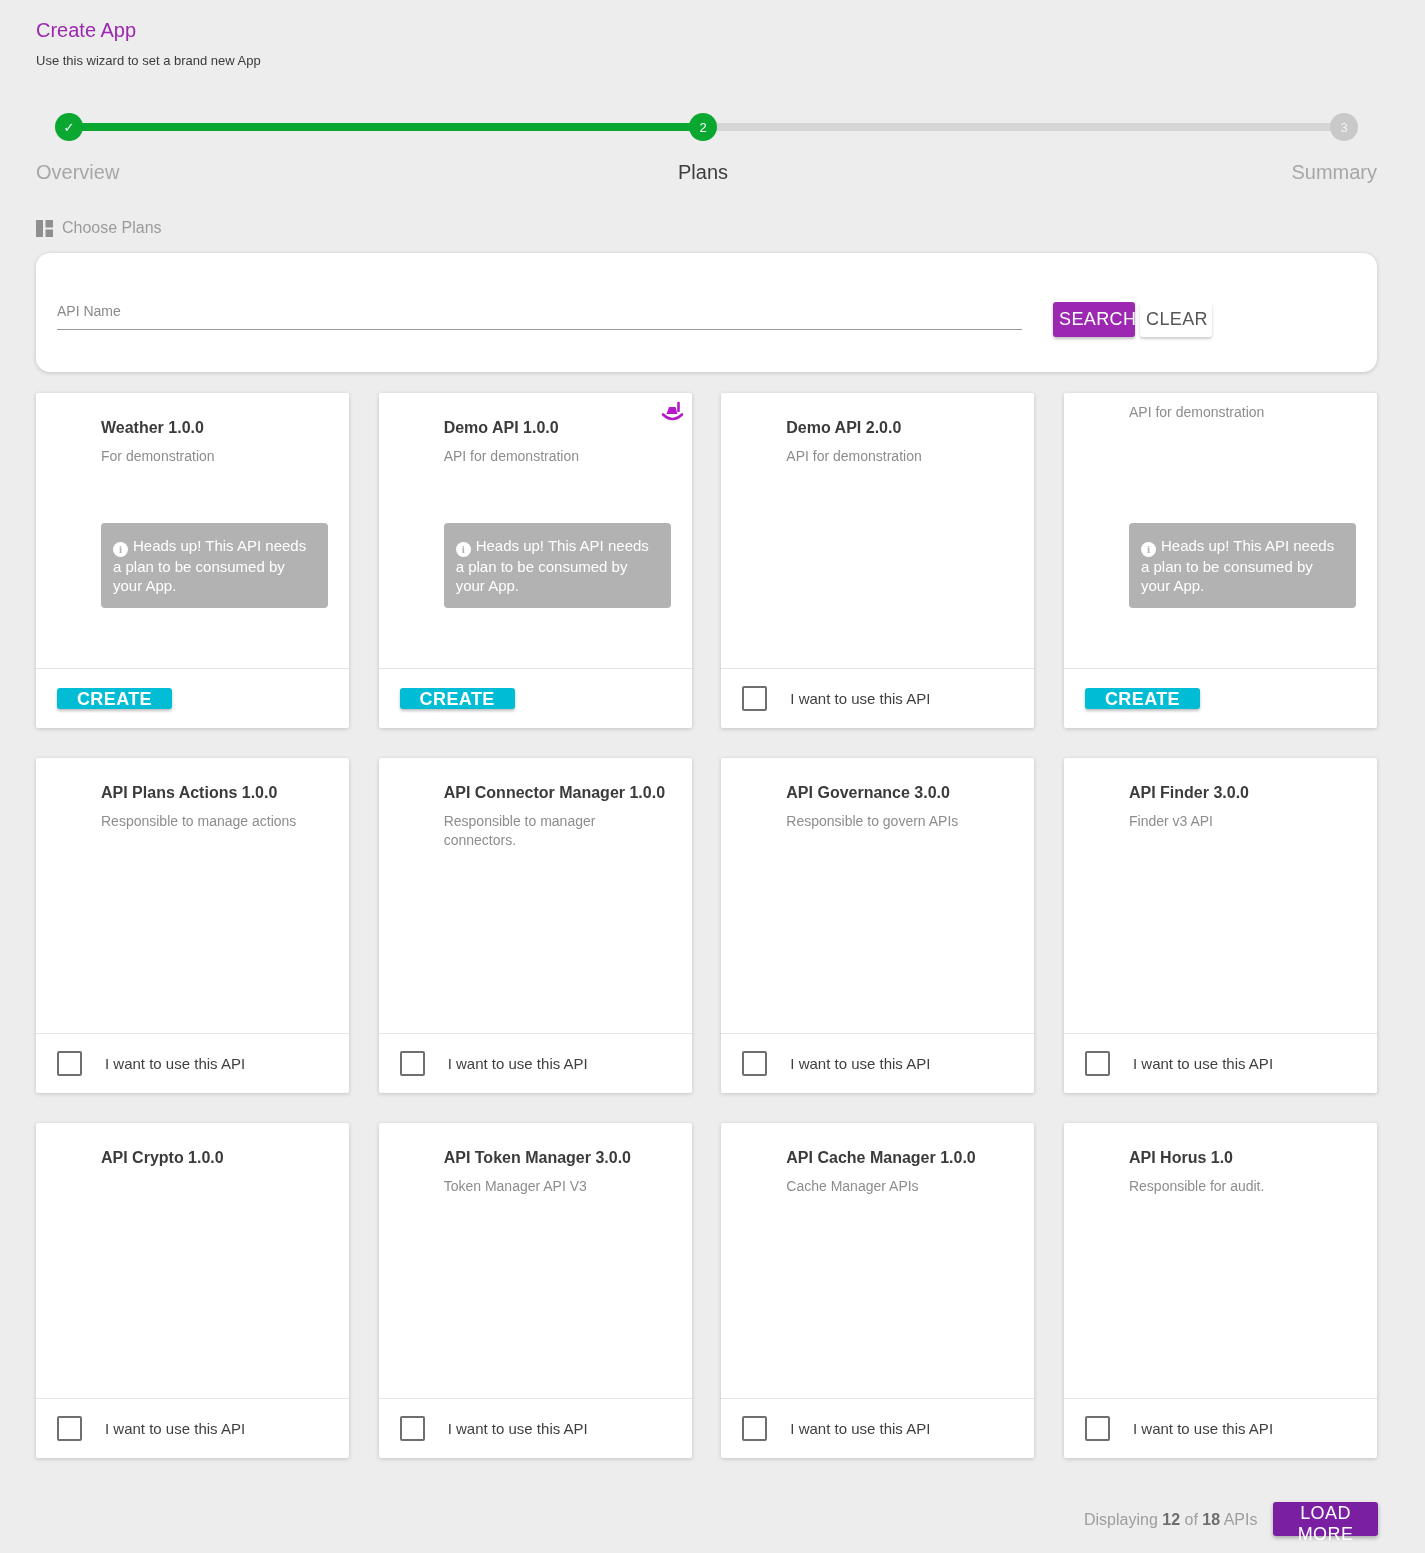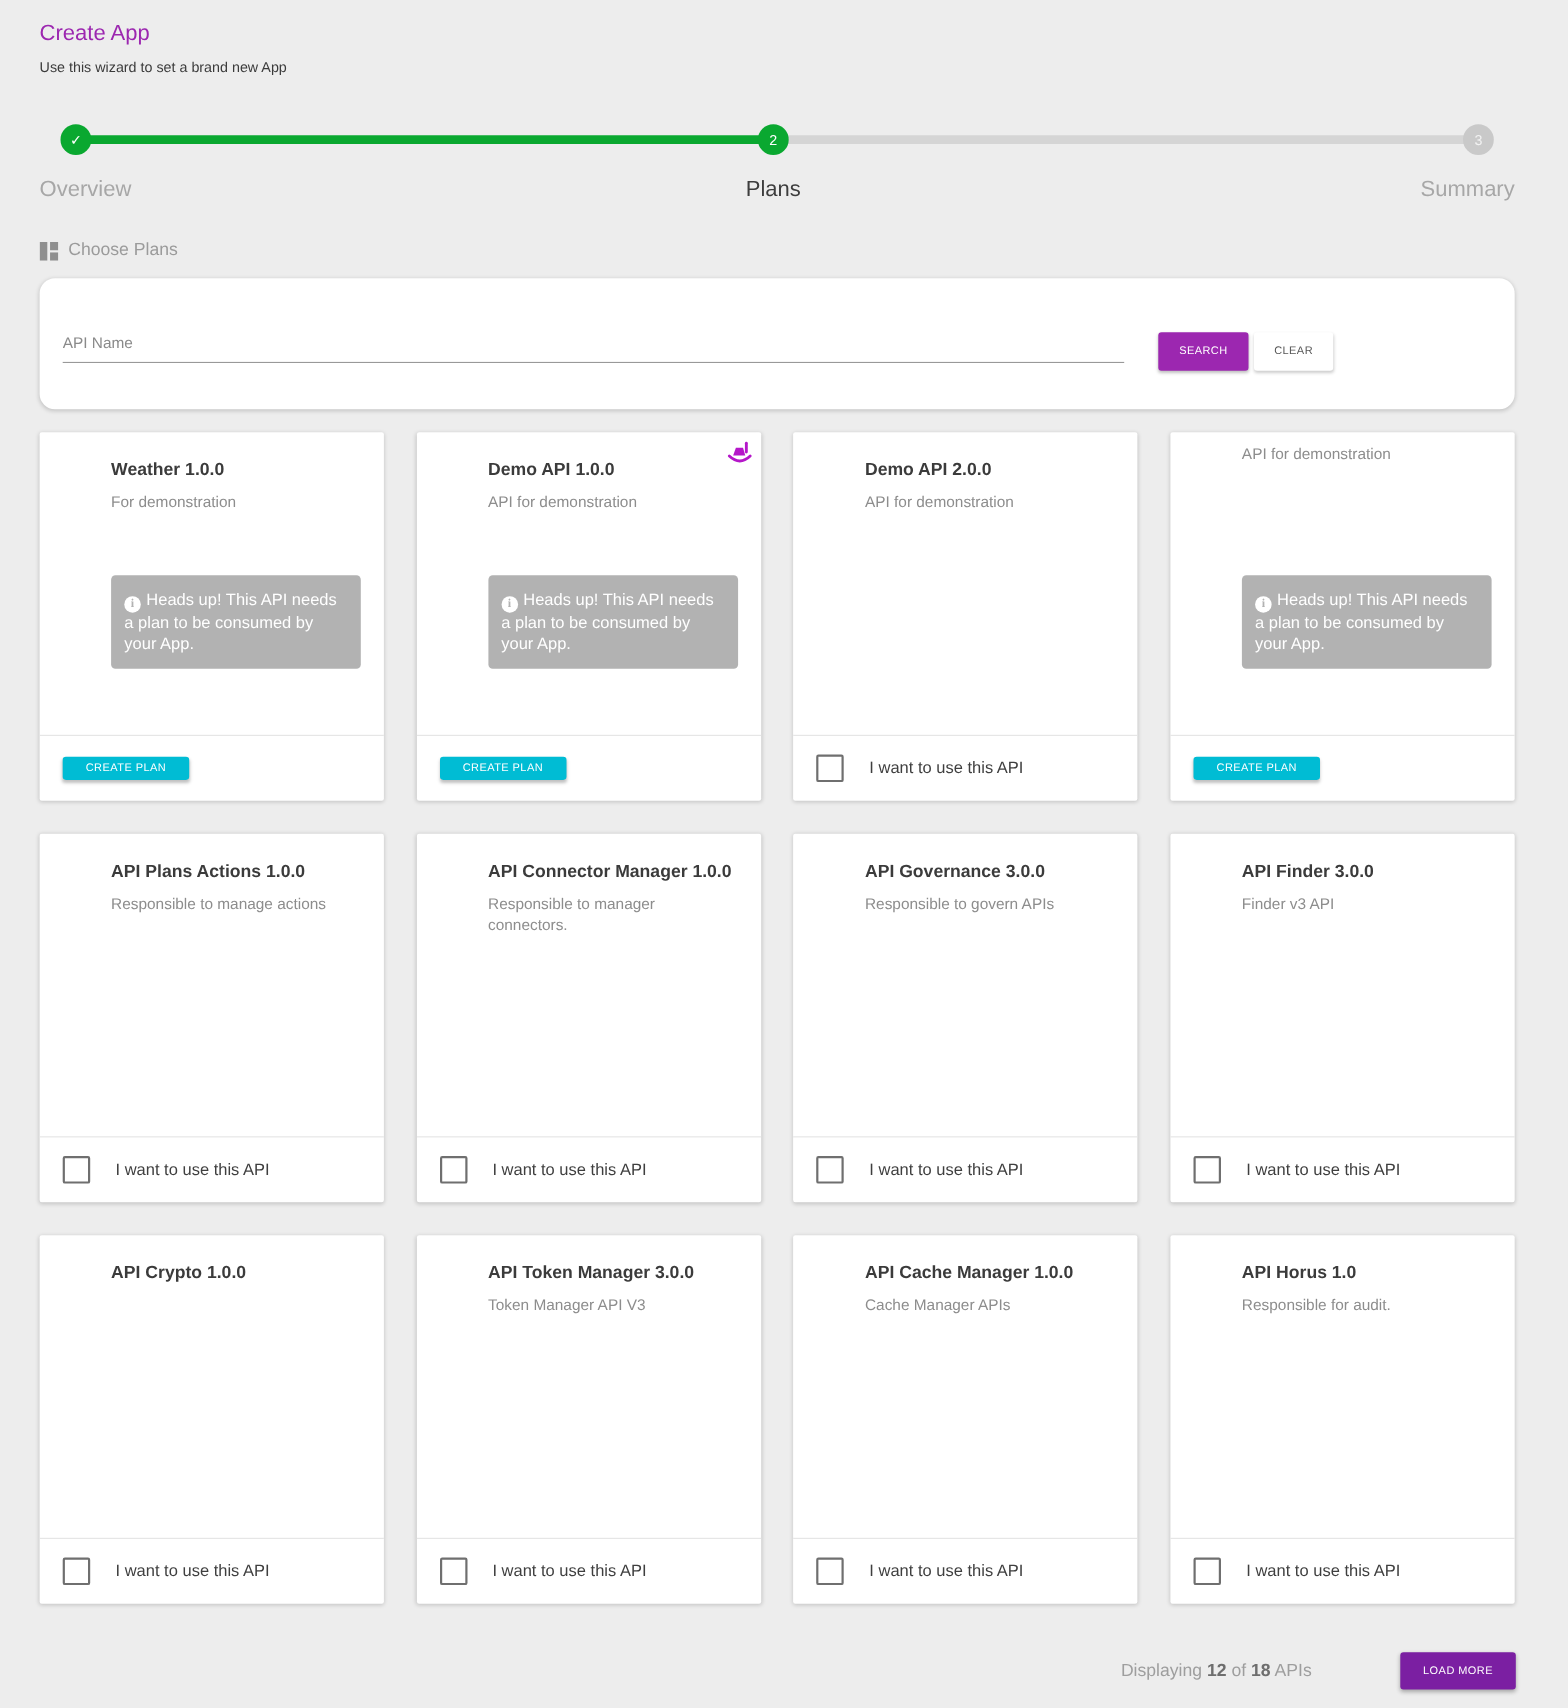--- a/index.html
+++ b/index.html
@@ -28,21 +28,21 @@
 
   .section-head{position:absolute;left:36px;top:219px;display:flex;align-items:center;gap:9px;
     color:#9b9b9b;font-size:16px;}
 
   
   .search-card{position:absolute;left:36px;top:253px;width:1341px;height:119px;background:#fff;
     border-radius:14px;box-shadow:0 1px 4px rgba(0,0,0,0.18);}
   .search-input{position:absolute;left:21px;top:50px;width:965px;border:none;border-bottom:1px solid #999;
     background:transparent;font-size:14px;padding:0 0 10px 0;color:#3c3c3c;outline:none;font-family:inherit;}
   .search-input::placeholder{color:#8a8a8a;}
-  .btn{border:none;border-radius:3px;font-size:10px;font-family:inherit;letter-spacing:0.4px;cursor:pointer;}
+  .btn{border:none;border-radius:3px;font-size:18px;font-family:inherit;letter-spacing:0.4px;cursor:pointer;}
   .btn-search{position:absolute;left:1017px;top:49px;width:82px;height:35px;background:var(--accent-purple);
     color:#fff;box-shadow:0 2px 3px rgba(0,0,0,0.25);}
   .btn-clear{position:absolute;left:1104px;top:49px;width:72px;height:35px;background:#fff;color:#565656;
     box-shadow:0 2px 3px rgba(0,0,0,0.2);}
 
   
   .grid{position:absolute;left:36px;top:393px;width:1341px;display:grid;
     grid-template-columns:repeat(4,313px);justify-content:space-between;row-gap:30px;}
   .card{position:relative;background:#fff;height:335px;border-radius:2px;box-shadow:0 1px 4px rgba(0,0,0,0.18);padding-left:44px;}
   .card-body{position:relative;height:274px;}
@@ -50,28 +50,28 @@
   .card-desc{margin:0;padding:10px 21px 0;font-size:14px;color:#8d8d8d;line-height:19px;}
   .notice{position:absolute;left:21px;right:21px;top:130px;background:var(--notice-gray);border-radius:4px;
     color:#fff;font-size:15px;line-height:19px;padding:13px 12px;box-sizing:border-box;}
   .notice-text{white-space:pre-line;}
   .info-icon{display:inline-block;width:15px;height:15px;border-radius:50%;background:#fff;
     color:var(--notice-gray);font-size:11px;font-weight:bold;line-height:15px;text-align:center;
     margin-right:5px;vertical-align:-2px;font-family:"Liberation Serif",serif;}
   .card-footer{position:absolute;left:0;right:0;bottom:0;height:60px;border-top:1px solid #e4e4e4;
     display:flex;align-items:center;padding-left:21px;box-sizing:border-box;}
   .btn-create{width:115px;height:21px;background:var(--create-plan-cyan);color:#fff;
-    box-shadow:0 2px 3px rgba(0,0,0,0.25);}
+    box-shadow:0 2px 3px rgba(0,0,0,0.25);font-weight:bold;}
   .checkbox-row{display:flex;align-items:center;gap:23px;cursor:pointer;}
   .checkbox{width:21px;height:21px;border:2px solid #6f6f6f;border-radius:2px;background:#fff;flex:none;}
   .checkbox-label{font-size:15px;color:#3f3f3f;}
   .badge{position:absolute;top:7px;right:6px;width:27px;height:27px;}
 
   
-  .display-info{position:absolute;top:1511px;left:1019px;font-size:16px;color:#9e9e9e;}
+  .display-info{position:absolute;top:1511px;left:1084px;font-size:16px;color:#9e9e9e;}
   .display-info b{color:#6e6e6e;}
   .btn-load{position:absolute;left:1273px;top:1502px;width:105px;height:34px;background:var(--load-more-purple);
     color:#fff;box-shadow:0 2px 4px rgba(0,0,0,0.3);}
 </style>
 </head>
 <body style="--accent-purple: #9c27b0; --load-more-purple: #7b1fa2; --step-green: #0aa830; --create-plan-cyan: #00bcd4; --notice-gray: #b2b2b2; --badge-magenta: #b517c9;">
 
 <h1 class="page-title">Create App</h1>
 <p class="page-subtitle">Use this wizard to set a brand new App</p>
 

